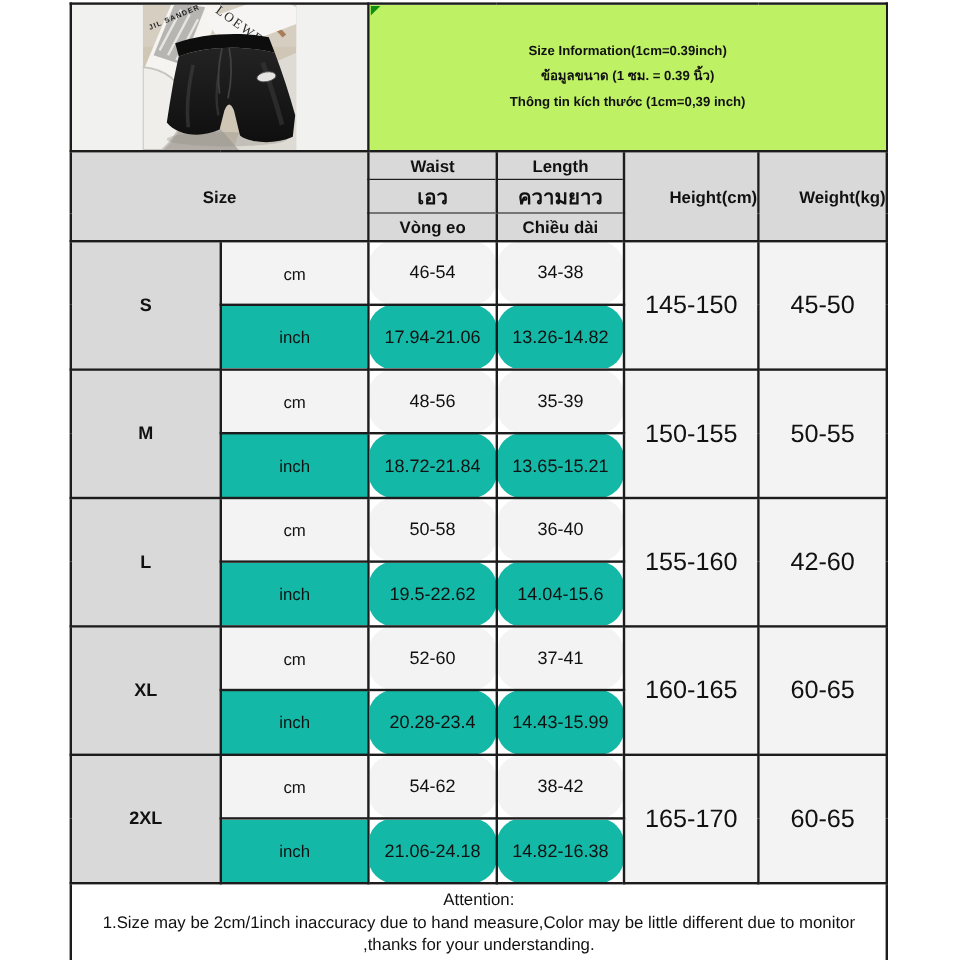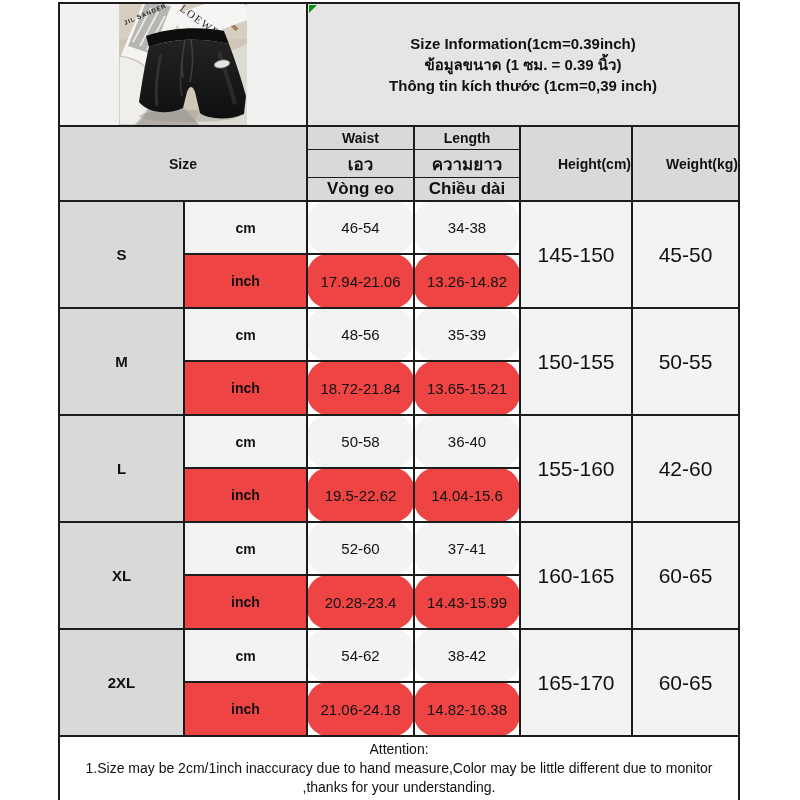--- a/index.html
+++ b/index.html
@@ -2,39 +2,39 @@
 <html><head>
 <meta charset="utf-8">
 <style>
   html,body{margin:0;padding:0;background:#ffffff;}
   body{width:800px;height:800px;position:relative;font-family:"Liberation Sans",sans-serif;color:#111;}
   .sheet{position:absolute;left:58px;top:2px;}
   table{border-collapse:collapse;table-layout:fixed;width:680px;}
   td{border:2px solid #1c1c1c;text-align:center;vertical-align:middle;padding:0;overflow:hidden;}
   
   td.photo-cell{background:#f1f1f0;height:121px;position:relative;}
-  td.title-cell{background:#e5e5e5;position:relative;font-weight:bold;font-size:15px;line-height:21px;}
+  td.title-cell{background:#bef264;position:relative;font-weight:bold;font-size:11px;line-height:21px;}
   .photo-box{position:absolute;left:59px;top:0;width:128px;height:121px;}
   .err-tri{position:absolute;left:1px;top:1px;width:0;height:0;
     border-top:8px solid #0f8f0f;border-right:8px solid transparent;}
   
   tr.hdr td{background:#d9d9d9;font-weight:bold;}
   td.size-cell{font-size:19px;}
   tr.hdr-top td{height:22px;font-size:14px;}
   tr.hdr-mid td{height:23px;font-size:17px;}
-  tr.hdr-bot td{height:22px;font-size:17px;}
+  tr.hdr-bot td{height:22px;font-size:14px;}
   tr.hdr-top td.subhead{border-bottom-width:1px;}
   tr.hdr-mid td.subhead{border-top-width:1px;border-bottom-width:1px;}
   tr.hdr-bot td.subhead{border-top-width:1px;}
   td.span-head{font-size:14px;text-align:right;}
   
   tr.cm-row td{height:51px;background:#f3f3f3;}
-  tr.inch-row td{height:52px;background:#ef4444;}
+  tr.inch-row td{height:52px;background:#14b8a6;}
   td.size-label{background:#d9d9d9 !important;font-weight:bold;font-size:15px;}
-  td.unit{font-weight:bold;font-size:14px;}
+  td.unit{font-weight:normal;font-size:14px;}
   td.val{font-size:15px;border-radius:21px;}
   td.range{background:#f3f3f3 !important;font-size:21px;}
   
   td.attention-cell{height:87px;background:#ffffff;vertical-align:top;font-size:14px;line-height:19px;padding-top:3px;}
   .att-line{padding:0 6px;}
 </style>
 </head>
 <body>
 
 <div class="sheet">

